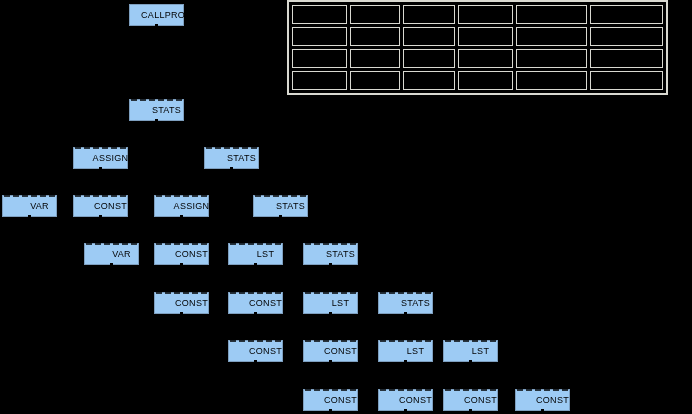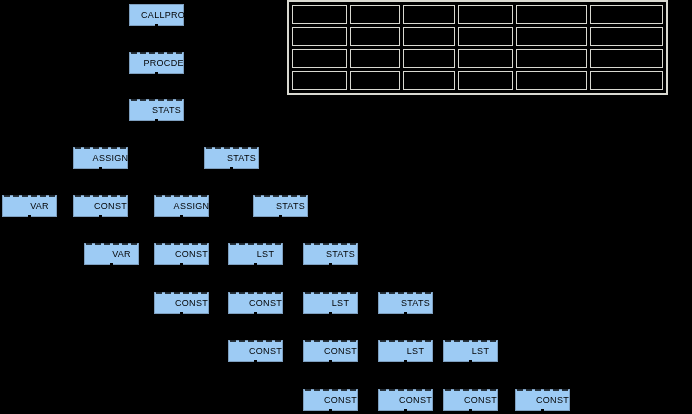--- a/index.html
+++ b/index.html
@@ -87,21 +87,20 @@
     font-size: 9px;
     overflow: hidden;
   }
 </style>
 </head>
 <body>
 
 <div class="stage">
   <div class="tree-layer">
       <div class="node" style="left: 129px; top: 4px;">CALLPROC</div>
-      <div class="node" style="left: 129px; top: 52px;">PROCDEF</div>
       <div class="node" style="left: 129px; top: 99px;">STATS</div>
       <div class="node" style="left: 73px; top: 147px;">ASSIGN</div>
       <div class="node" style="left: 204px; top: 147px;">STATS</div>
       <div class="node" style="left: 2px; top: 195px;">VAR</div>
       <div class="node" style="left: 73px; top: 195px;">CONST</div>
       <div class="node" style="left: 154px; top: 195px;">ASSIGN</div>
       <div class="node" style="left: 253px; top: 195px;">STATS</div>
       <div class="node" style="left: 84px; top: 243px;">VAR</div>
       <div class="node" style="left: 154px; top: 243px;">CONST</div>
       <div class="node" style="left: 228px; top: 243px;">LST</div>

